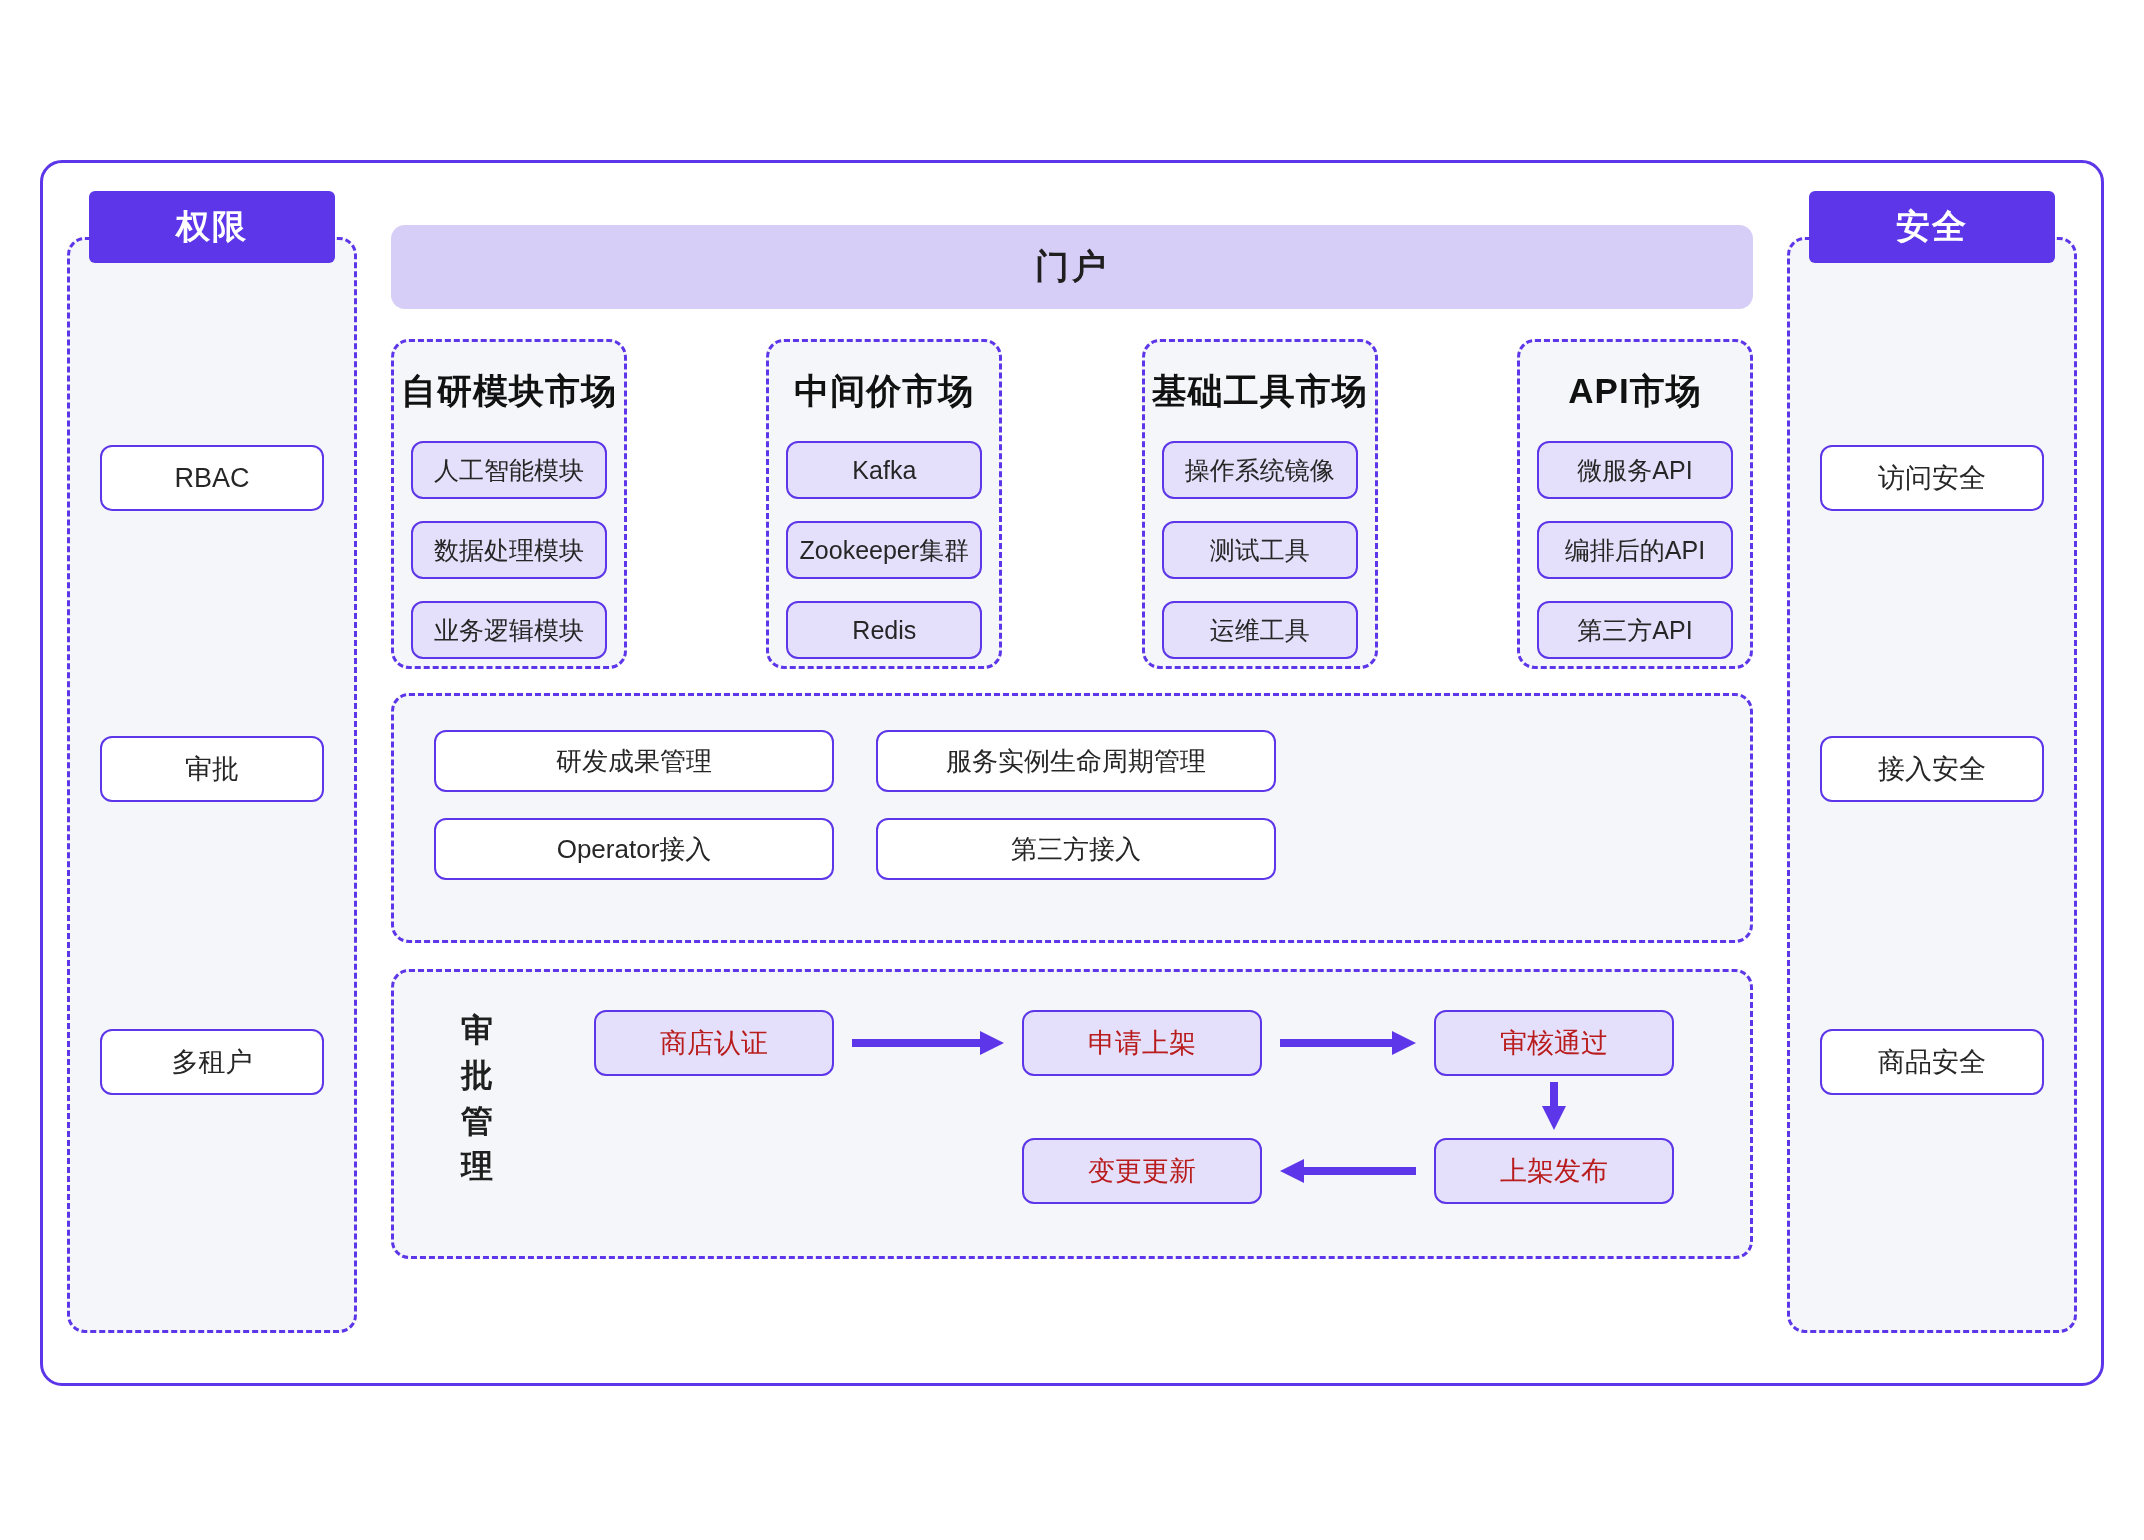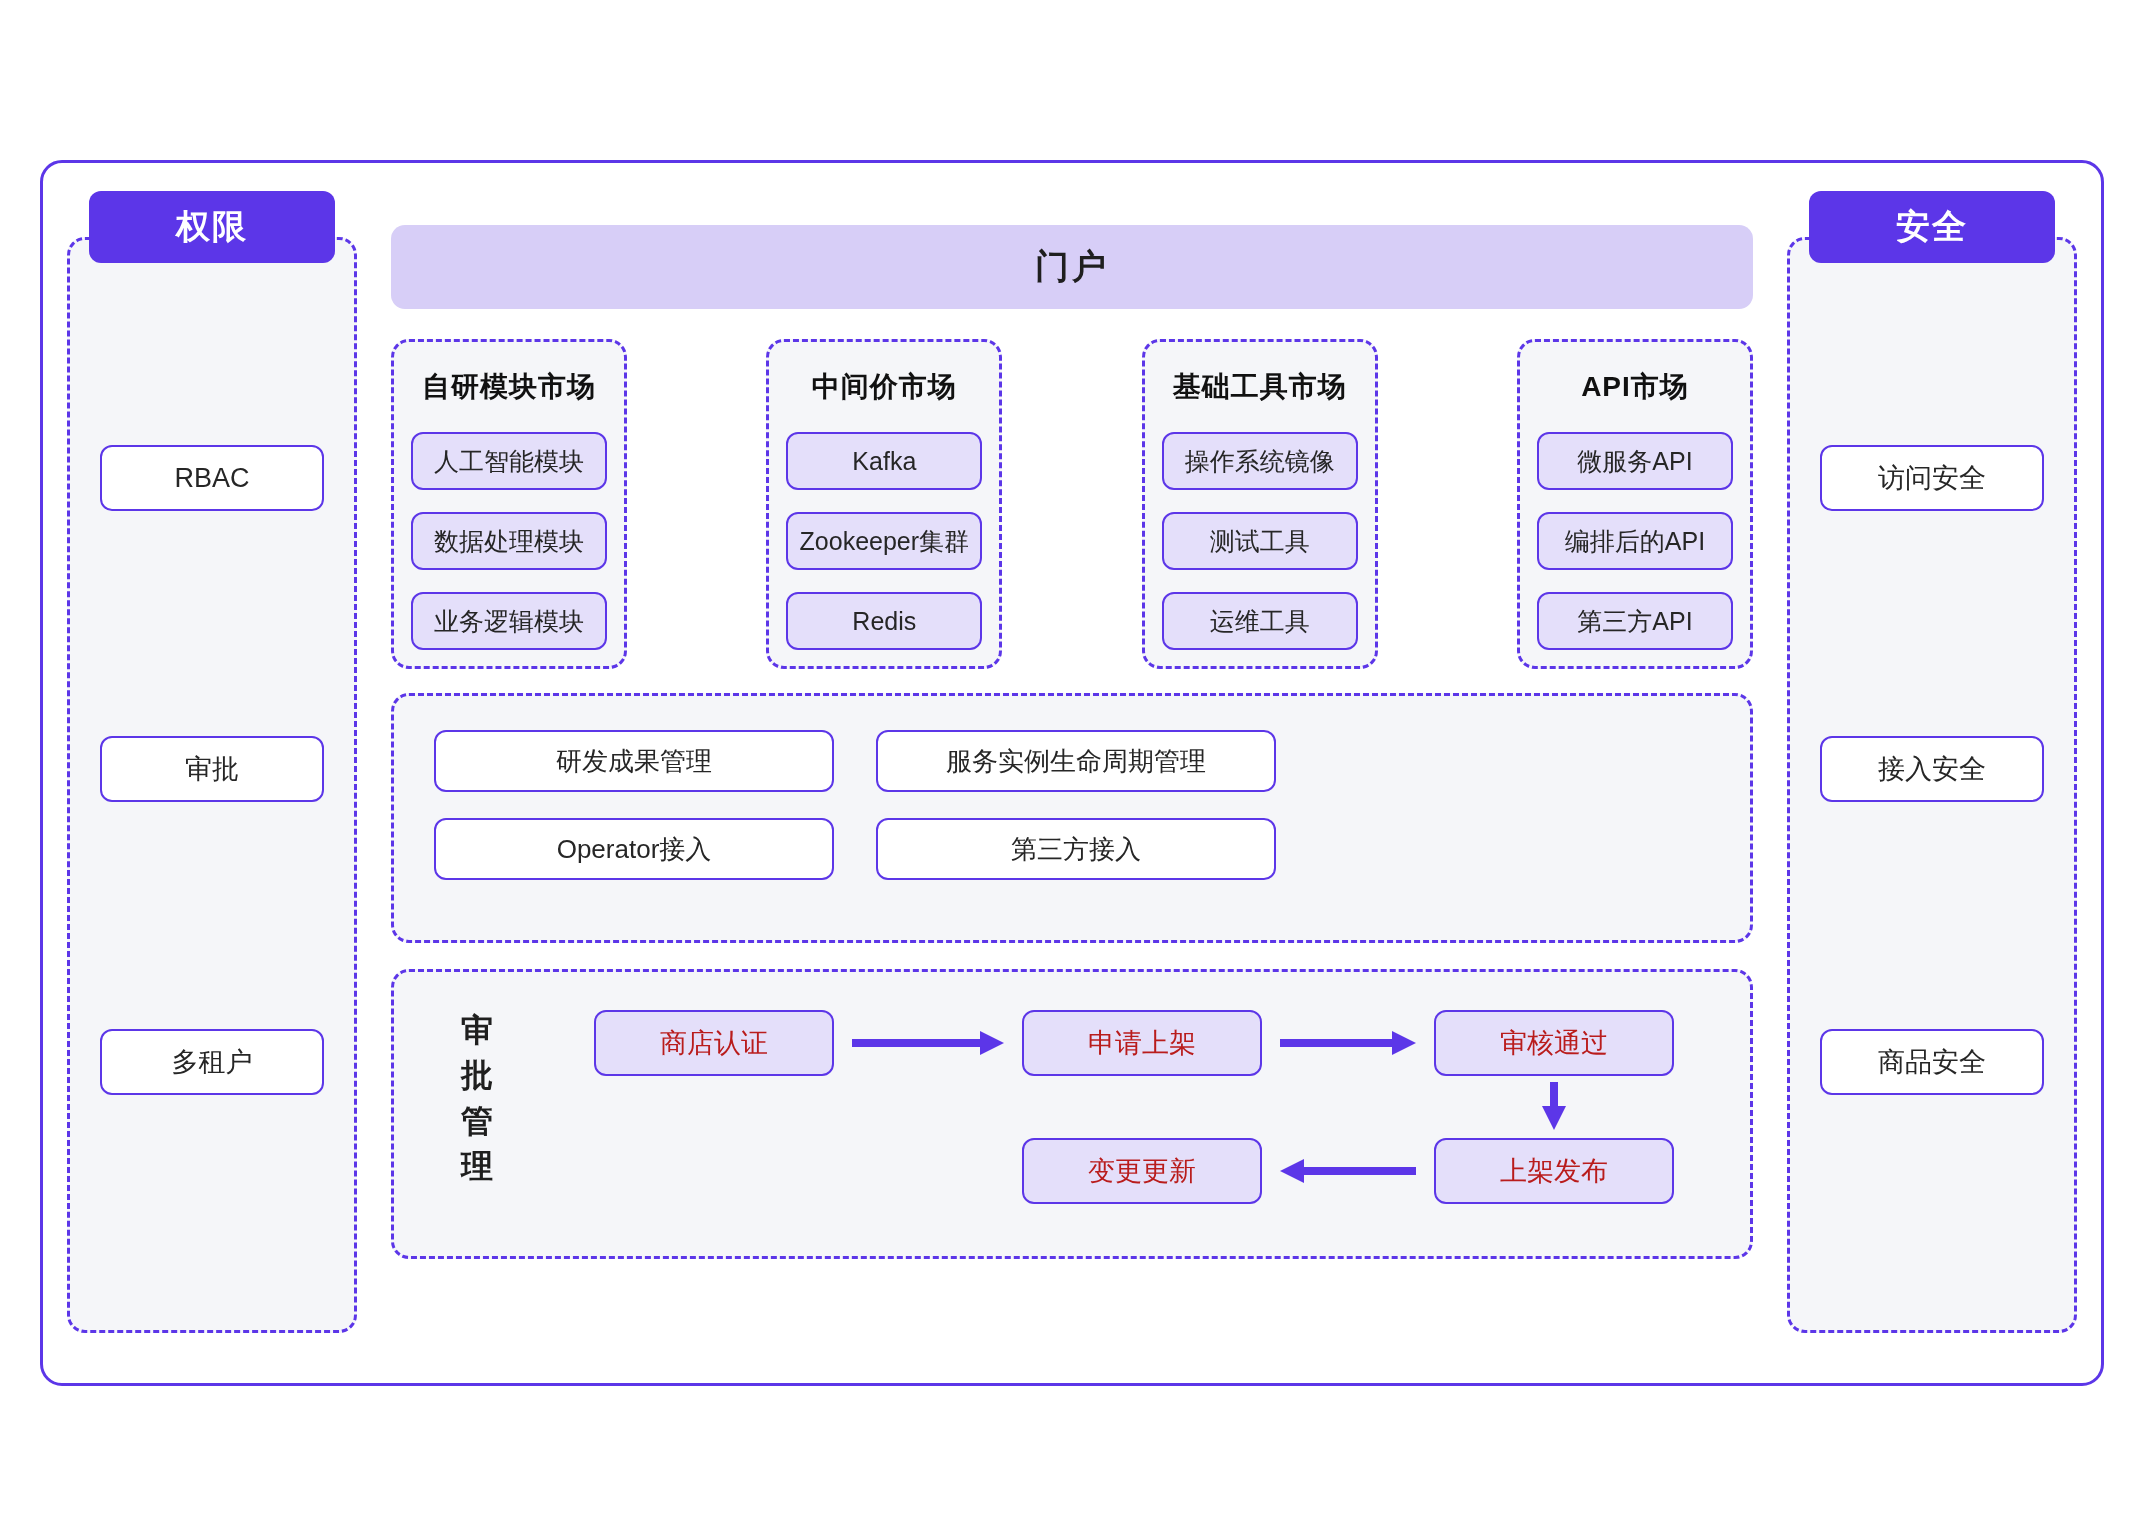--- a/index.html
+++ b/index.html
@@ -35,21 +35,21 @@
     border-radius: 18px;
     background: #F5F6F9;
     box-sizing: border-box;
   }
 
   
   .badge {
     position: absolute;
     background: #5C36E8;
     color: #ffffff;
-    border-radius: 12px;
+    border-radius: 6px;
     display: flex;
     align-items: center;
     justify-content: center;
     font-size: 34px;
     font-weight: bold;
     letter-spacing: 2px;
     z-index: 6;
   }
 
   
@@ -121,21 +121,21 @@
     position: relative;
     width: 236px;
     border: 3px dashed #5C36E8;
     border-radius: 18px;
     background: #F5F6F9;
     box-sizing: border-box;
     padding-top: 26px;
   }
   .market-title {
     text-align: center;
-    font-size: 28px;
+    font-size: 35px;
     font-weight: bold;
     color: #111111;
     margin-bottom: 26px;
     letter-spacing: 1px;
   }
   .chip {
     width: 196px;
     height: 58px;
     margin: 0 auto 22px auto;
     background: #E4DFFA;

